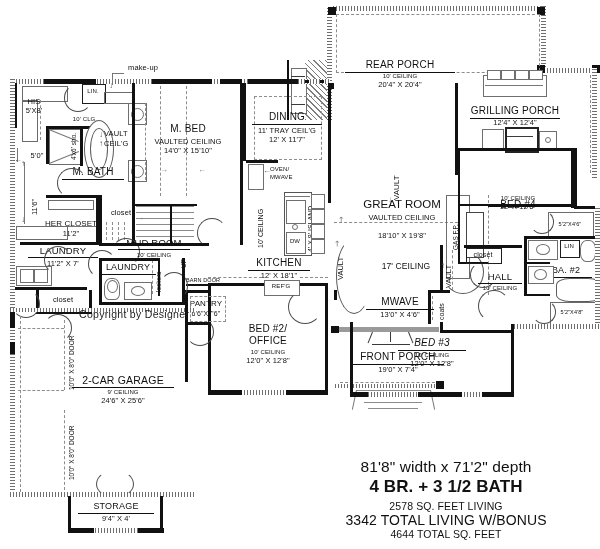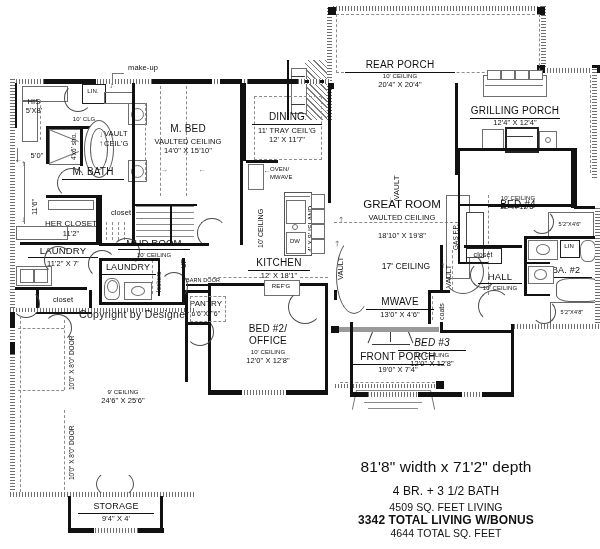--- a/index.html
+++ b/index.html
@@ -80,24 +80,24 @@
   .arrow{ position:absolute; font-size:8px; color:#555; line-height:1; }
   
   #summary{
     position:absolute;
     left:300px; top:458px;
     width:292px;
     text-align:center;
     color:#111;
   }
   #summary .s1{ font-size:15.5px; letter-spacing:.1px; }
-  #summary .s2{ font-size:12px; letter-spacing:.1px; margin-top:8px; }
+  #summary .s2{ font-size:17px; letter-spacing:.1px; margin-top:1px;font-weight:bold; }
   #summary .s3{ font-size:10.5px; margin-top:3px; letter-spacing:.1px; }
   #summary .s4{ font-size:10.5px; letter-spacing:.1px; }
-  #summary .s5{ font-size:12px; letter-spacing:.1px;font-weight:bold; }
+  #summary .s5{ font-size:14px; letter-spacing:.1px; }
   #summary .s6{ font-size:10.5px; letter-spacing:.1px; }
   #copyright{
     position:absolute;
     left:79px; top:308px;
     font-size:10.5px;
     color:#1b1b1b;
     letter-spacing:.3px;
     white-space:nowrap;
   }
 </style>
@@ -458,20 +458,21 @@
   <div class="door-arc" style="left:44px;top:314px;width:26px;height:26px;border-color:transparent;border-right-color:#4a4a4a;border-top-color:#4a4a4a;"></div>
   <div class="door-arc" style="left:12px;top:290px;width:26px;height:26px;border-color:transparent;border-right-color:#4a4a4a;border-bottom-color:#4a4a4a;"></div>
 
   <div class="hatchv" style="left:10px;top:316px;width:5px;height:180px;"></div>
   <div class="blk" style="left:10px;top:316px;width:5px;height:12px;"></div>
   <div class="blk" style="left:10px;top:342px;width:5px;height:12px;"></div>
   <div class="hatch" style="left:10px;top:308px;width:186px;height:4px;"></div>
   <div class="wall" style="left:185px;top:308px;width:3px;height:74px;"></div>
   <div class="hatch" style="left:10px;top:492px;width:186px;height:5px;"></div>
 
+  <div class="lbl name u" style="left:72px;top:375px;width:102px;font-size:10.5px;">2-CAR GARAGE</div>
   <div class="lbl tiny" style="left:72px;top:389px;width:102px;">9' CEILING</div>
   <div class="lbl dim" style="left:72px;top:397px;width:102px;">24'6" X 25'6"</div>
 
   <div class="vtext rot90" style="left:68px;top:390px;font-size:6.5px;">10'0" X 8'0" DOOR</div>
   <div class="vtext rot90" style="left:68px;top:480px;font-size:6.5px;">10'0" X 8'0" DOOR</div>
   <div class="dashlinev" style="left:64px;top:320px;height:70px;"></div>
   <div class="dashlinev" style="left:64px;top:410px;height:80px;"></div>
   <div class="dashline" style="left:18px;top:328px;width:46px;"></div>
   <div class="dashline" style="left:18px;top:390px;width:46px;"></div>
   <div class="dashlinev" style="left:20px;top:316px;height:176px;"></div>
@@ -487,18 +488,18 @@
 
   <div class="hatchv" style="left:595px;top:206px;width:5px;height:120px;"></div>
   <div class="hatch" style="left:514px;top:324px;width:86px;height:5px;"></div>
   <div class="wall" style="left:511px;top:324px;width:3px;height:10px;"></div>
 
   <div id="copyright">Copyright by Designer</div>
 
   <div id="summary">
     <div class="s1">81'8" width x 71'2" depth</div>
     <div class="s2">4 BR. + 3 1/2 BATH</div>
-    <div class="s3">4509 SQ. FEET LIVING</div>
+    <div class="s3">2578 SQ. FEET LIVING</div>
     <div class="s5">3342 TOTAL LIVING W/BONUS</div>
     <div class="s6">4644 TOTAL SQ. FEET</div>
   </div>
 
 </div>
 
 </body></html>

